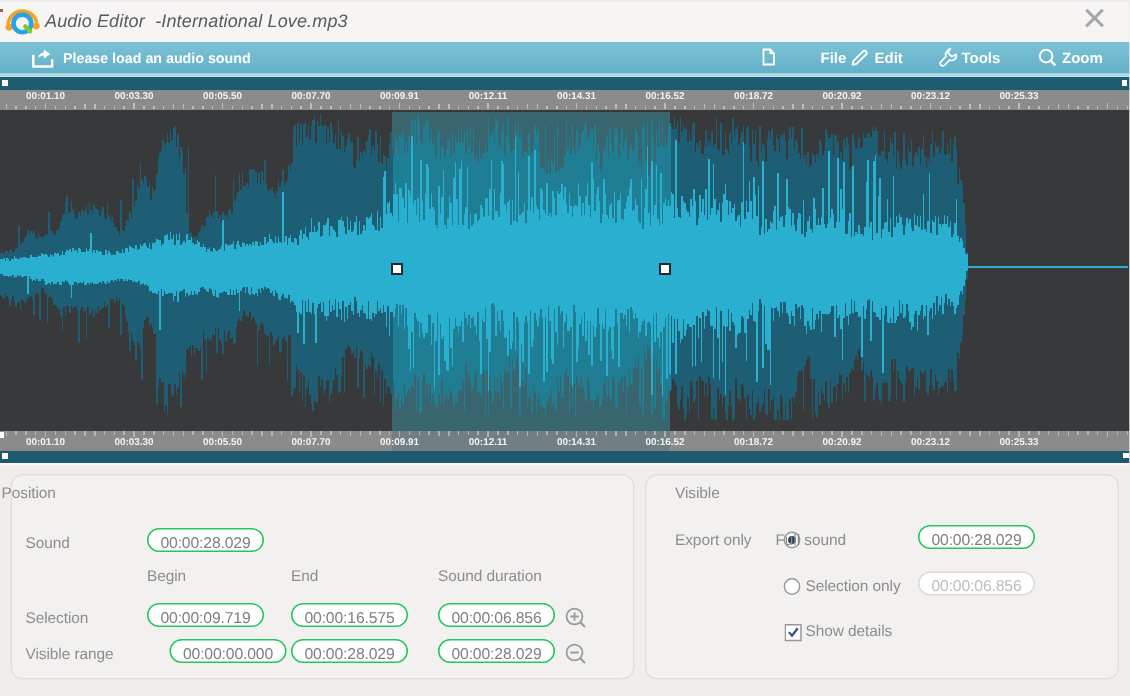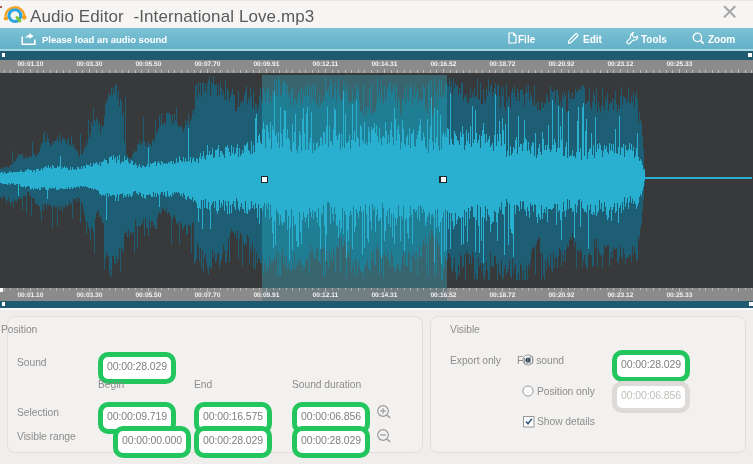--- a/index.html
+++ b/index.html
@@ -1,31 +1,31 @@
 <!DOCTYPE html>
 <html><head><meta charset="utf-8">
 <style>
 * { margin:0; padding:0; box-sizing:border-box; }
 html,body { width:753px; height:464px; }
 body { font-family:"Liberation Sans", sans-serif; position:relative; overflow:hidden; background:#f0eeec; }
 .abs { position:absolute; }
 
 .titlebar { left:0; top:0; width:753px; height:28px; background:#f6f5f4; }
-.title { left:30px; top:7px; font-size:17px; color:#5a5a5a; letter-spacing:0.1px; }
+.title { left:30px; top:7px; font-size:12px; color:#5a5a5a; letter-spacing:0.1px;font-style:italic; }
 .close { font-size:28px; color:#a6a6a6; font-weight:normal; }
 
 .toolbar { left:0; top:28px; width:753px; height:21px; background:linear-gradient(#7cc2d4,#63b0c8); }
 .toolbar-line { left:0; top:49px; width:753px; height:2px; background:#a5d6e2; }
 .tb-text { color:#ffffff; font-weight:bold; font-size:9.5px; top:34px; }
 .menu-text { color:#ffffff; font-weight:bold; font-size:10px; top:33.5px; }
 
 .panel { left:0; top:310px; width:753px; height:154px; background:#f0eeec; }
 .card { position:absolute; border:1px solid #e1dedb; border-radius:8px; background:#f3f1ef; }
 .lbl { position:absolute; font-size:10.3px; color:#8d8d8d; letter-spacing:-0.05px; }
-.pill { position:absolute; width:78px; height:32px; border:5px solid #22c55e; border-radius:10px;
+.pill { position:absolute; width:78px; height:16px; border:1px solid #22c55e; border-radius:10px;
         background:#ffffff; font-size:10.5px; color:#7f7f7f; text-align:center; line-height:18px; letter-spacing:-0.1px; }
 .pill.dis { color:#c0beba; border-color:#dddad7; }
 </style></head>
 <body>
 <div class="abs titlebar"></div>
 <div class="abs" style="left:0;top:0;width:753px;height:1px;background:#e9e8e7"></div>
 <div class="abs" style="left:0;top:5.5px;width:2px;height:2.5px;background:#b25a50"></div>
 <svg class="abs" style="left:2px;top:2px" width="26" height="24" viewBox="0 0 26 24">
   <path d="M3.4 14.0 A9.6 9.6 0 0 1 22.4 13.2" fill="none" stroke="#f6a41f" stroke-width="2.4"></path>
   <circle cx="4.0" cy="16.2" r="2.3" fill="#f6a41f"></circle>
@@ -41,21 +41,21 @@
 <svg class="abs" style="left:21px;top:32px" width="16" height="14" viewBox="0 0 16 14">
   <path d="M1.2 4.5 V12.3 H13.8 V7.5" fill="none" stroke="#fff" stroke-width="1.6"></path>
   <path d="M4.5 6.5 Q5 3.2 8.2 3.0 L8.2 1.0 L12.6 4.0 L8.2 7.0 L8.2 5.0 Q5.8 5.2 4.5 6.5 Z" fill="#fff"></path>
 </svg>
 <div class="abs tb-text" style="left:42px">Please load an audio sound</div>
 
 <svg class="abs" style="left:508px;top:31.5px" width="9" height="12" viewBox="0 0 9 12">
   <path d="M1 1 H5.5 L8 3.5 V11 H1 Z" fill="none" stroke="#fff" stroke-width="1.2"></path>
   <path d="M5.5 1 V3.5 H8" fill="none" stroke="#fff" stroke-width="1"></path>
 </svg>
-<div class="abs menu-text" style="left:518px">File</div>
+<div class="abs menu-text" style="left:547px">File</div>
 <svg class="abs" style="left:567px;top:31.5px" width="13" height="13" viewBox="0 0 13 13">
   <path d="M2.0 8.6 L8.6 2.0 Q9.3 1.3 10.3 2.3 Q11.3 3.3 10.6 4.0 L4.0 10.6 L1.4 11.2 Z" fill="none" stroke="#fff" stroke-width="1.2" stroke-linejoin="round"></path>
 </svg>
 <div class="abs menu-text" style="left:583px">Edit</div>
 <svg class="abs" style="left:625px;top:31px" width="14" height="14" viewBox="0 0 14 14">
   <path d="M8.6 1.3 L7.0 4.2 L9.6 6.8 L12.5 5.2 Q12.9 7.4 11.3 8.6 Q9.9 9.7 8.0 9.1 L4.6 12.5 Q3.5 13.5 2.3 12.4 Q1.2 11.2 2.2 10.2 L5.6 6.8 Q4.9 4.9 6.1 3.4 Q7.2 2.0 8.6 1.3 Z" fill="none" stroke="#fff" stroke-width="1.1" stroke-linejoin="round"></path>
 </svg>
 <div class="abs menu-text" style="left:641px">Tools</div>
 <svg class="abs" style="left:692px;top:31.5px" width="13" height="13" viewBox="0 0 13 13">
   <circle cx="5.4" cy="5.4" r="4.2" fill="none" stroke="#fff" stroke-width="1.3"></circle>
@@ -154,19 +154,19 @@
 <div class="lbl" style="left:450px;top:354.5px">Export only</div>
 <svg class="abs" style="left:522px;top:354px" width="12" height="12" viewBox="0 0 12 12">
   <circle cx="6" cy="6" r="5.1" fill="#fdfdfd" stroke="#9a9a9a" stroke-width="1"></circle>
   <circle cx="6" cy="6" r="2.6" fill="#2b3f58"></circle>
 </svg>
 <div class="lbl" style="left:517px;top:354.5px">Full sound</div>
 <div class="pill" style="left:612px;top:350px">00:00:28.029</div>
 <svg class="abs" style="left:522px;top:385px" width="12" height="12" viewBox="0 0 12 12">
   <circle cx="6" cy="6" r="5.1" fill="#fdfdfd" stroke="#9a9a9a" stroke-width="1"></circle>
 </svg>
-<div class="lbl" style="left:537px;top:385.5px">Position only</div>
+<div class="lbl" style="left:537px;top:385.5px">Selection only</div>
 <div class="pill dis" style="left:612px;top:381px">00:00:06.856</div>
 <svg class="abs" style="left:523px;top:415.5px" width="12" height="12" viewBox="0 0 12 12">
   <rect x="0.5" y="0.5" width="10.5" height="10.5" fill="#fdfdfd" stroke="#979797" stroke-width="1"></rect>
   <path d="M3.0 5.4 L5.0 7.8 L8.8 2.8" fill="none" stroke="#33567e" stroke-width="1.5"></path>
 </svg>
 <div class="lbl" style="left:537px;top:415.5px">Show details</div>
 
 </body></html>

